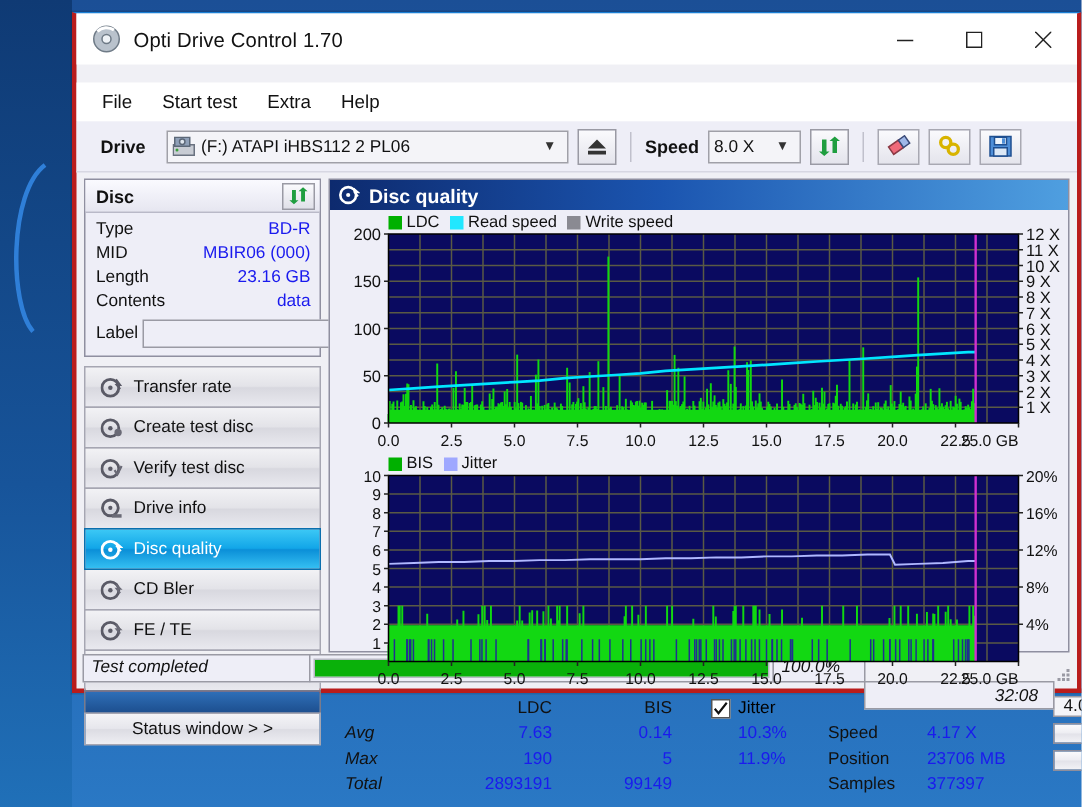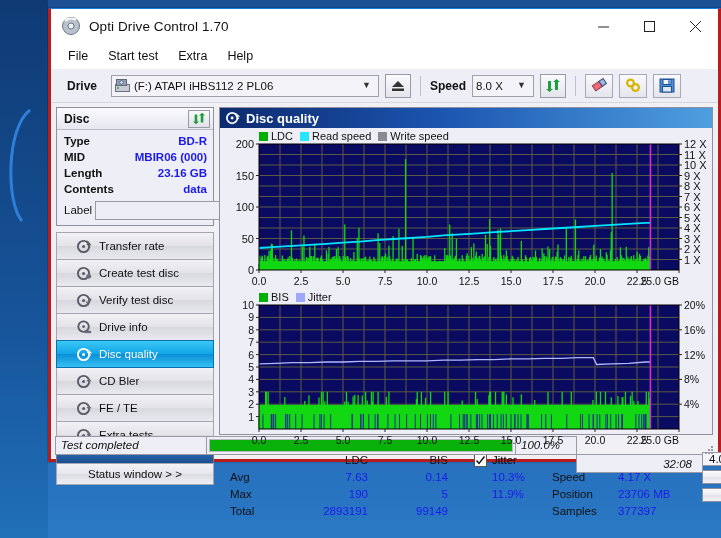--- a/index.html
+++ b/index.html
@@ -38,21 +38,21 @@
   .title-text { font-size:13.5px; color:#111; letter-spacing:.1px; }
   .wbtns { position:absolute; right:0; top:0; height:34px; display:flex; }
   .wbtn {
     width:46px; height:34px; display:flex; align-items:center; justify-content:center;
     font-size:13px; color:#222; background:transparent;
   }
   .wbtn svg { display:block; }
   
   .menubar {
     height:26px; background:#ffffff; display:flex; align-items:center;
-    padding-left:8px; gap:2px; flex:none;
+    padding-left:8px; gap:2px; flex:none;margin-top:12px;
   }
   .menu-item {
     font-size:12.5px; color:#111; padding:3px 9px;
   }
   
   .toolbar {
     height:34px; background:#eeeef7; display:flex; align-items:center;
     padding:0 8px; gap:6px; flex:none;
     border-bottom:1px solid #d7d7e2;
   }
@@ -87,37 +87,37 @@
     border-bottom:1px solid #b9b9c8;
     justify-content:flex-end;
   }
   .disc-head .t { font-size:12px; font-weight:bold; color:#111; }
   .disc-head .rbtn {
     margin-left:auto; width:22px; height:18px; border:1px solid #9a9aa4;
     background:linear-gradient(180deg,#fafafd,#e0e0e8);
     display:flex; align-items:center; justify-content:center;
   }
   .disc-rows { padding:3px 6px 5px 7px; }
-  .drow { display:flex; font-size:11.5px; line-height:16px;font-weight:bold; }
+  .drow { display:flex; font-size:11.5px; line-height:16px; }
   .drow .k { color:#111; }
   .drow .v { margin-left:auto; color:#1a1aee; }
   .label-row { display:flex; align-items:center; margin-top:3px; gap:3px;}
   .label-row .k { font-size:11.5px; color:#111; width:34px;text-align:right;}
   .label-in {
     flex:1; height:19px; background:#eeeef7; border:1px solid #9a9aa4;
   }
   .label-btn {
     width:23px; height:20px; border:1px solid #9a9aa4;
     background:linear-gradient(180deg,#fafafd,#e0e0e8);
     display:flex;align-items:center;justify-content:center;
   }
   
   .nav { margin-top:6px; display:flex; flex-direction:column; gap:0; }
   .nav-btn {
-    height:28px; display:flex; align-items:center; padding-left:20px; gap:7px;
+    height:28px; display:flex; align-items:center; padding-left:10px; gap:7px;
     background:linear-gradient(180deg,#f2f2f5 0%,#e3e3e8 48%,#d8d8df 52%,#e9e9ef 100%);
     border:1px solid #a6a6b2; margin-bottom:-1px;
     font-size:11.5px; color:#111;
   }
   .nav-btn.sel {
     background:linear-gradient(180deg,#3cc8f5 0%,#12a6e8 48%,#0b8fd8 52%,#35c0f2 100%);
     color:#fff; border:1px solid #0a6fae;
     position:relative; z-index:2;
   }
   .nav-ico { width:15px; height:15px; flex:none; }
@@ -147,21 +147,21 @@
   }
   .legend .sw { width:9px; height:9px; display:inline-block; margin-right:3px;}
   .lg-item { display:flex; align-items:center; }
   svg.plot { display:block; }
   
   .stats {
     flex:1; display:flex; padding:3px 4px 4px 4px; gap:0; min-height:0;
   }
   .stat-table { width:250px; font-size:11.5px; flex:none; padding-left:6px;}
   .st-row { display:flex; line-height:17px; }
-  .st-row .lbl { width:52px; color:#111; }
+  .st-row .lbl { width:52px; color:#111;font-style:italic; }
   .st-row .c1 { width:86px; text-align:right; color:#1a1aee; }
   .st-row .c2 { width:80px; text-align:right; color:#1a1aee; }
   .st-head .c1, .st-head .c2 { color:#111; font-weight:normal; }
   .jitter-col { width:78px; font-size:11.5px; flex:none; }
   .jit-head { display:flex; align-items:center; gap:5px; line-height:17px;}
   .cbox {
     width:13px; height:13px; border:1px solid #555; background:#fff;
     display:flex; align-items:center; justify-content:center; flex:none;
   }
   .jit-val { color:#1a1aee; line-height:17px; padding-left:18px;}

